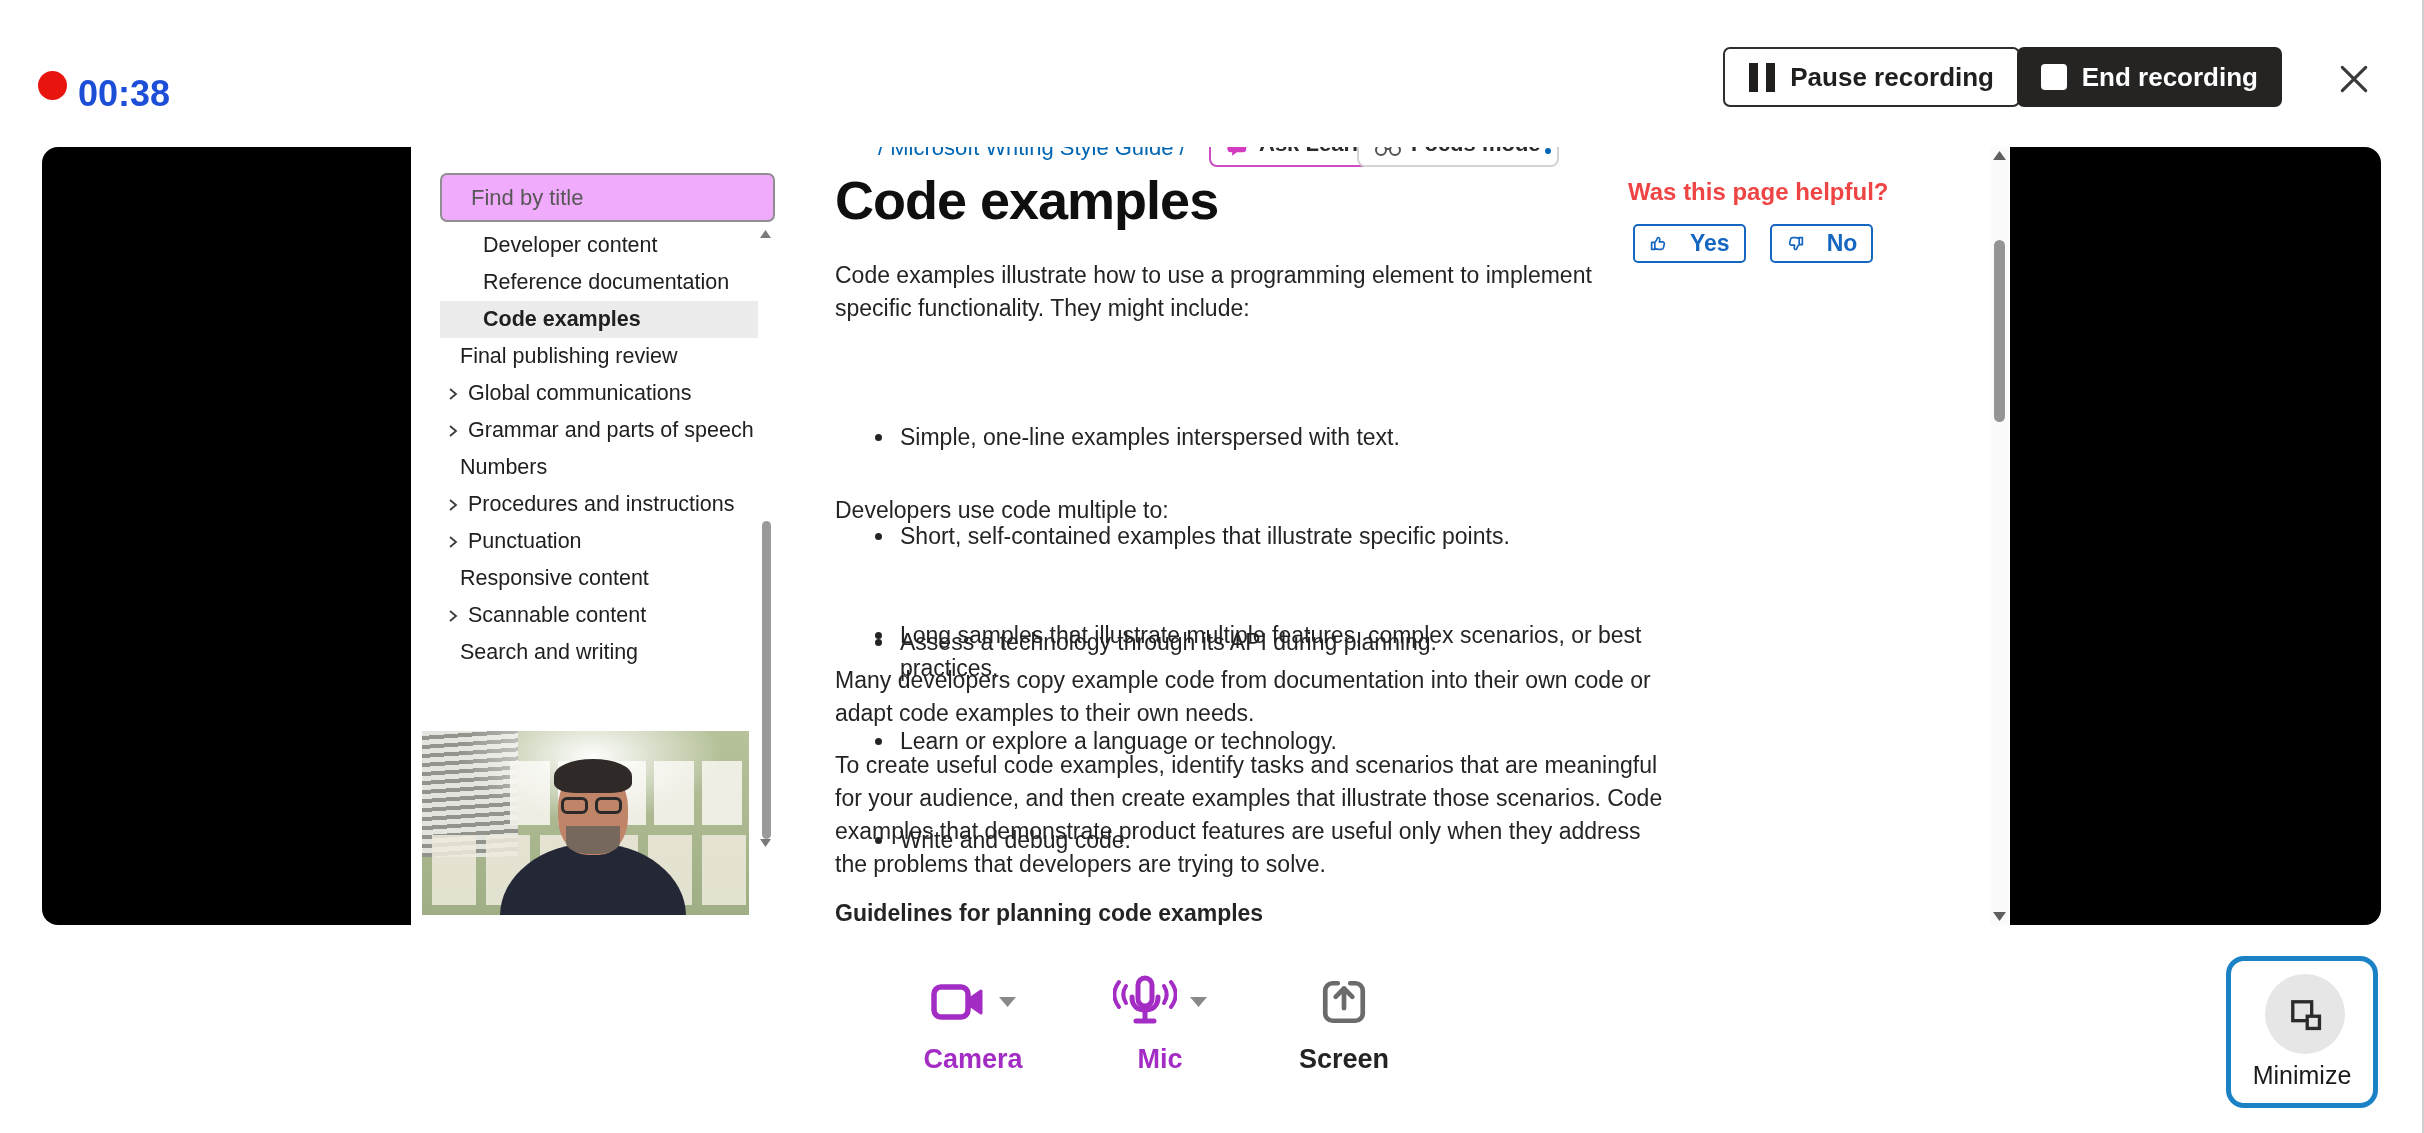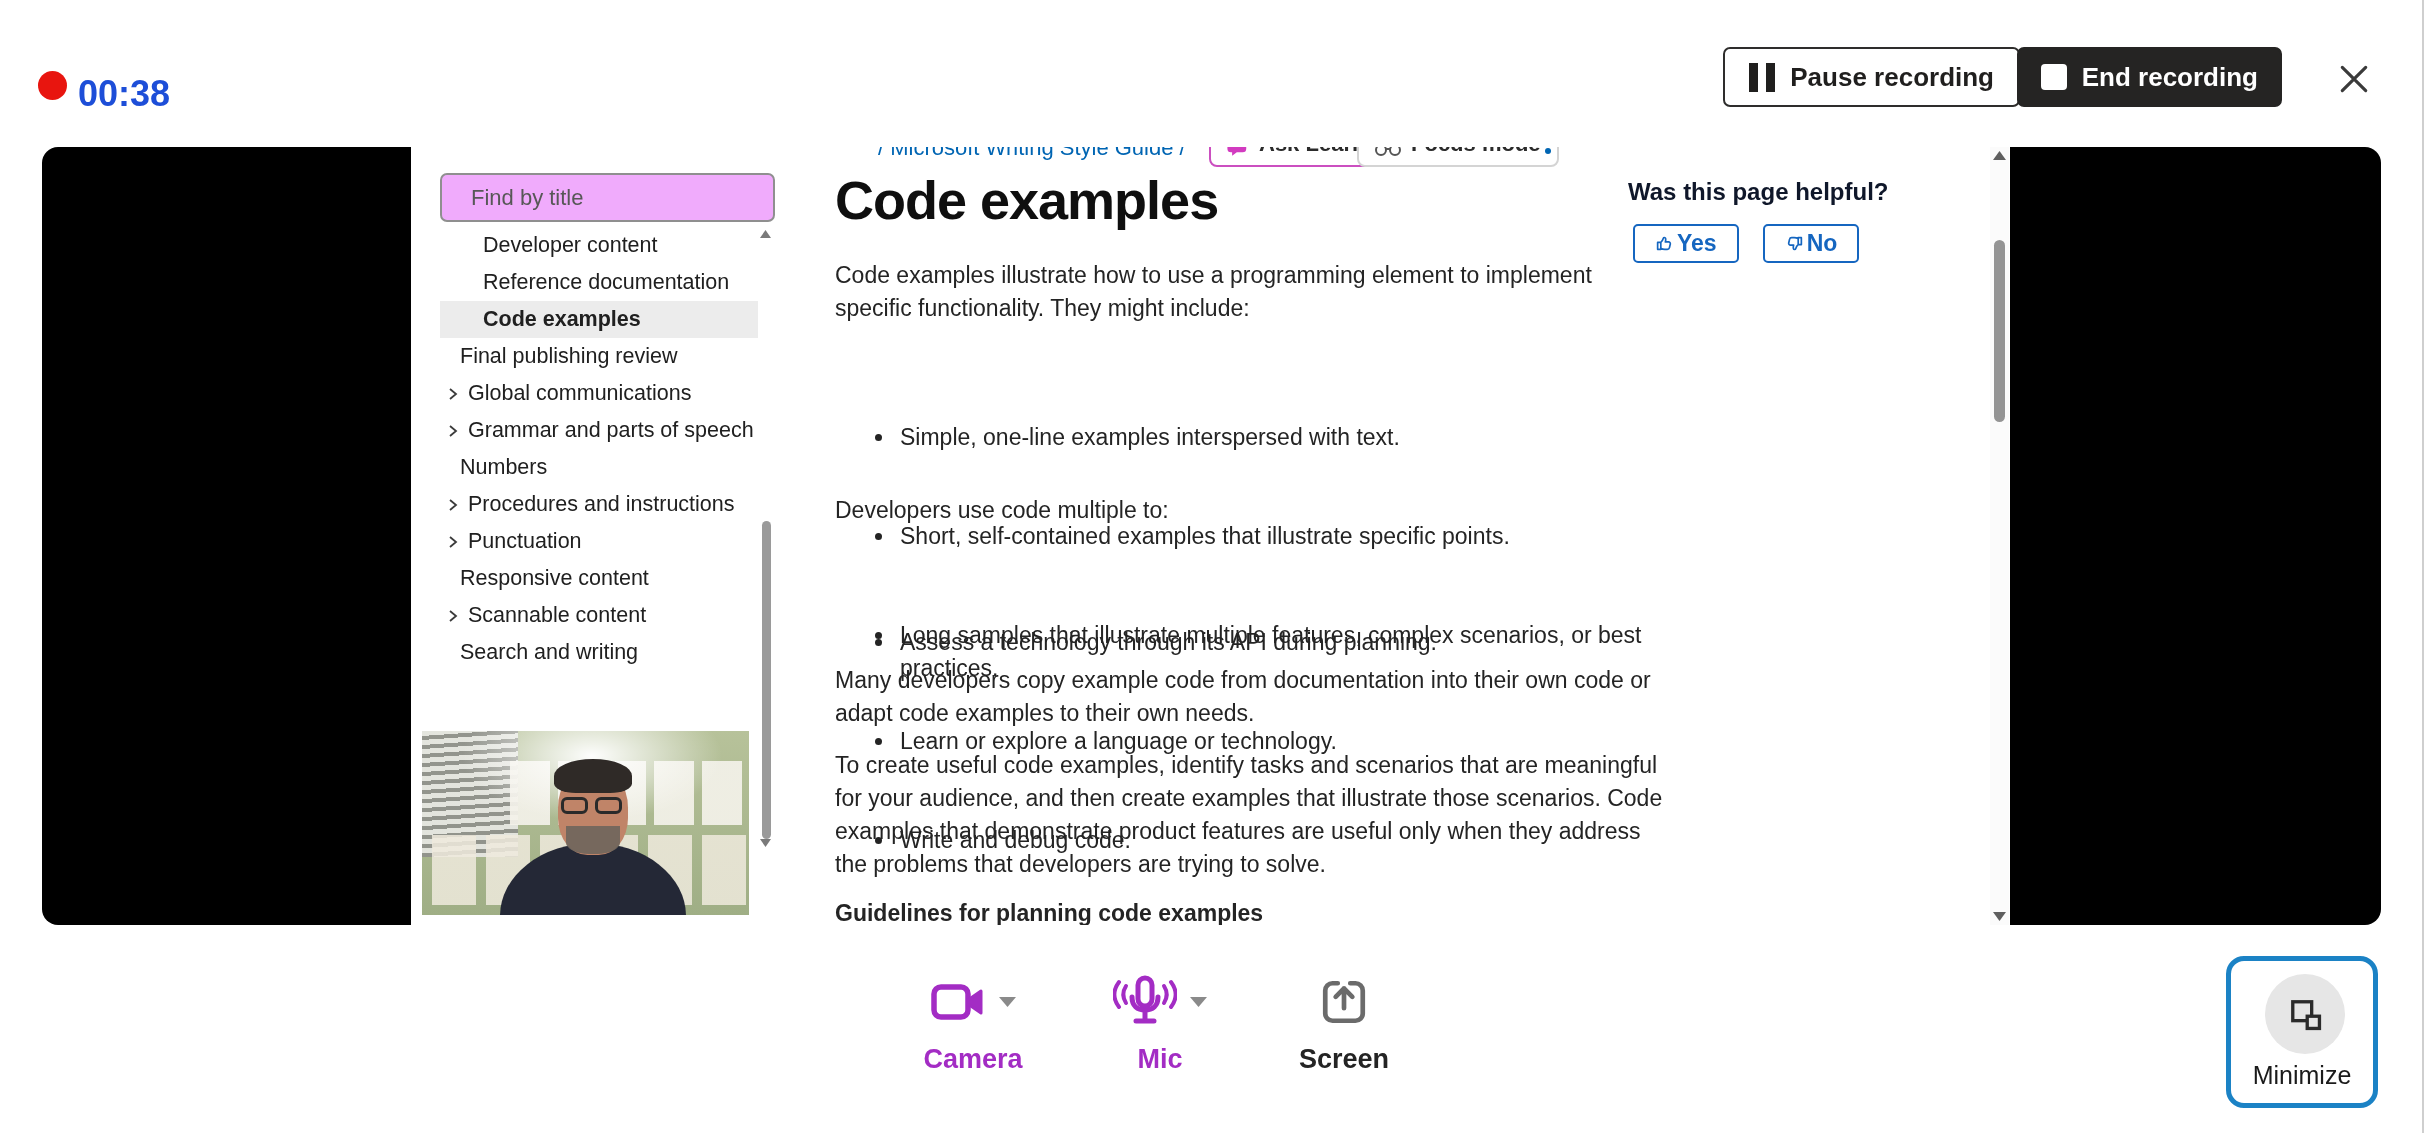--- a/index.html
+++ b/index.html
@@ -42,23 +42,23 @@
   .blk-list1{left:424px;top:196px;}
   .blk-devuse{left:424px;top:347px;}
   .blk-list2{left:424px;top:401px;}
   .blk-many{left:424px;top:517px;}
   .blk-create{left:424px;top:602px;}
   .blk-subhead{left:424px;top:750px;font-weight:700;}
   ul.copy{padding-left:49px;margin:12px;}
   ul.copy li{padding-left:4px;}
 
   
-  .fb-q{left:1217px;top:31px;font-size:24px;font-weight:700;color:#0f172a;}
+  .fb-q{left:1217px;top:31px;font-size:24px;font-weight:700;color:#ef4444;}
   .fb-row{left:1222px;top:77px;display:flex;gap:24px;}
-  .fb-btn{height:39px;box-sizing:border-box;display:inline-flex;align-items:center;gap:3px;padding:0 20px;
+  .fb-btn{height:39px;box-sizing:border-box;display:inline-flex;align-items:center;gap:22px;padding:0 14px;
       background:#fff;border:2px solid #1566c0;border-radius:5px;color:#1566c0;font-size:23px;font-weight:600;cursor:pointer;}
 
   
   .pg-scroll{left:1579px;top:0;width:19px;height:778px;background:#fbfbfb;}
   .pg-thumb{position:absolute;left:4px;top:93px;width:11px;height:182px;background:#949494;border-radius:6px;}
   .scroll-arrow{position:absolute;left:3px;width:13px;height:10px;}
 
   
   .sidebar{left:29px;top:26px;width:335px;height:752px;}
   .search-box{width:335px;height:49px;box-sizing:border-box;border:2px solid #8f8f8f;border-radius:7px;

